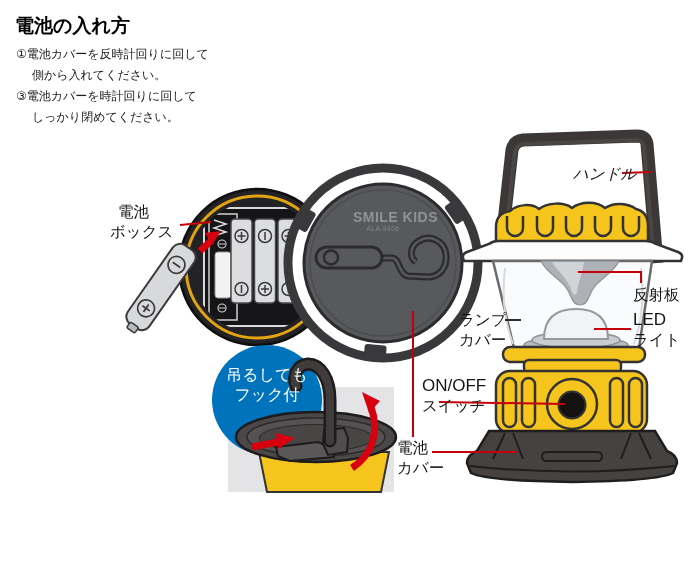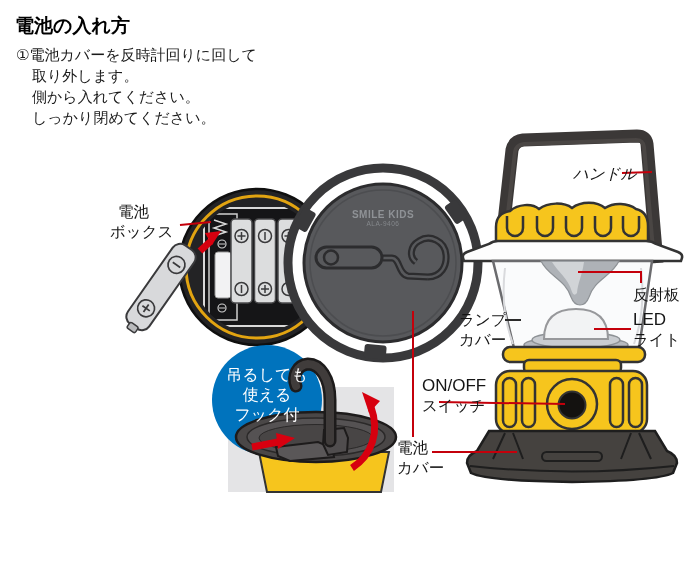--- a/index.html
+++ b/index.html
@@ -1,28 +1,28 @@
 <!DOCTYPE html>
 <html><head>
 <meta charset="utf-8">
 <style>
   html,body{margin:0;padding:0;background:#fff;}
   .stage{position:relative;width:700px;height:548px;background:#fff;overflow:hidden;
          font-family:"Liberation Sans","DejaVu Sans",sans-serif;color:#111;padding-left:39px;}
   svg{position:absolute;left:0;top:0;}
   .t{position:absolute;white-space:nowrap;font-size:15.5px;line-height:20px;color:#151515;}
   .title{position:absolute;left:15px;top:13px;font-size:19px;font-weight:bold;color:#000;}
-  .instr{position:absolute;left:16px;top:44px;font-size:15px;color:#1a1a1a;}
+  .instr{position:absolute;left:16px;top:44px;font-size:12px;color:#1a1a1a;}
   .instr div{height:21px;line-height:21px;white-space:nowrap;}
   .instr .ind{margin-left:16px;}
   .badge-text{position:absolute;left:212px;top:365px;width:110px;text-align:center;
               color:#fff;font-size:16px;line-height:20px;}
   .caption{position:absolute;left:205px;top:493px;font-size:15.5px;line-height:21px;color:#151515;}
   .coverprint{position:absolute;left:328px;top:209px;width:110px;text-align:center;}
-  .coverprint .brand{font-size:10px;font-weight:bold;letter-spacing:.5px;color:#8f9296;}
+  .coverprint .brand{font-size:14px;font-weight:bold;letter-spacing:.5px;color:#8f9296;text-align:right;}
   .coverprint .model{font-size:6.5px;letter-spacing:.5px;color:#85888c;}
   .latin{font-size:17px;}
 </style>
 </head>
 <body>
 
 <div class="stage">
 
 <svg width="700" height="574" viewBox="0 0 700 574">
   <defs>
@@ -180,22 +180,22 @@
     <line x1="439" y1="402" x2="565" y2="404"></line>
     <line x1="413" y1="311" x2="413" y2="437"></line>
     <line x1="432" y1="452" x2="517" y2="452"></line>
   </g>
 </svg>
 
 <div class="title">電池の入れ方</div>
 
 <div class="instr">
   <div>①電池カバーを反時計回りに回して</div>
-  <div class="ind">取り外します。</div>
   <div class="ind">側から入れてください。</div>
+  <div>③電池カバーを時計回りに回して</div>
   <div class="ind">しっかり閉めてください。</div>
 </div>
 
 <div class="t" style="left:118px;top:202px;">
   <div>電池</div>
   <div style="margin-left:-8px;">ボックス</div>
 </div>
 
 <div class="t" style="left:573px;top:164px;font-style:italic;">ハンドル</div>
 
@@ -216,21 +216,20 @@
   <div>スイッチ</div>
 </div>
 
 <div class="t" style="left:397px;top:438px;">
   <div>電池</div>
   <div>カバー</div>
 </div>
 
 <div class="badge-text">
   <div>吊るしても</div>
-  <div>使える</div>
   <div>フック付</div>
 </div>
 
 
 <div class="coverprint">
   <div class="brand">SMILE KIDS</div>
   <div class="model">ALA-9406</div>
 </div>
 
 </div>

